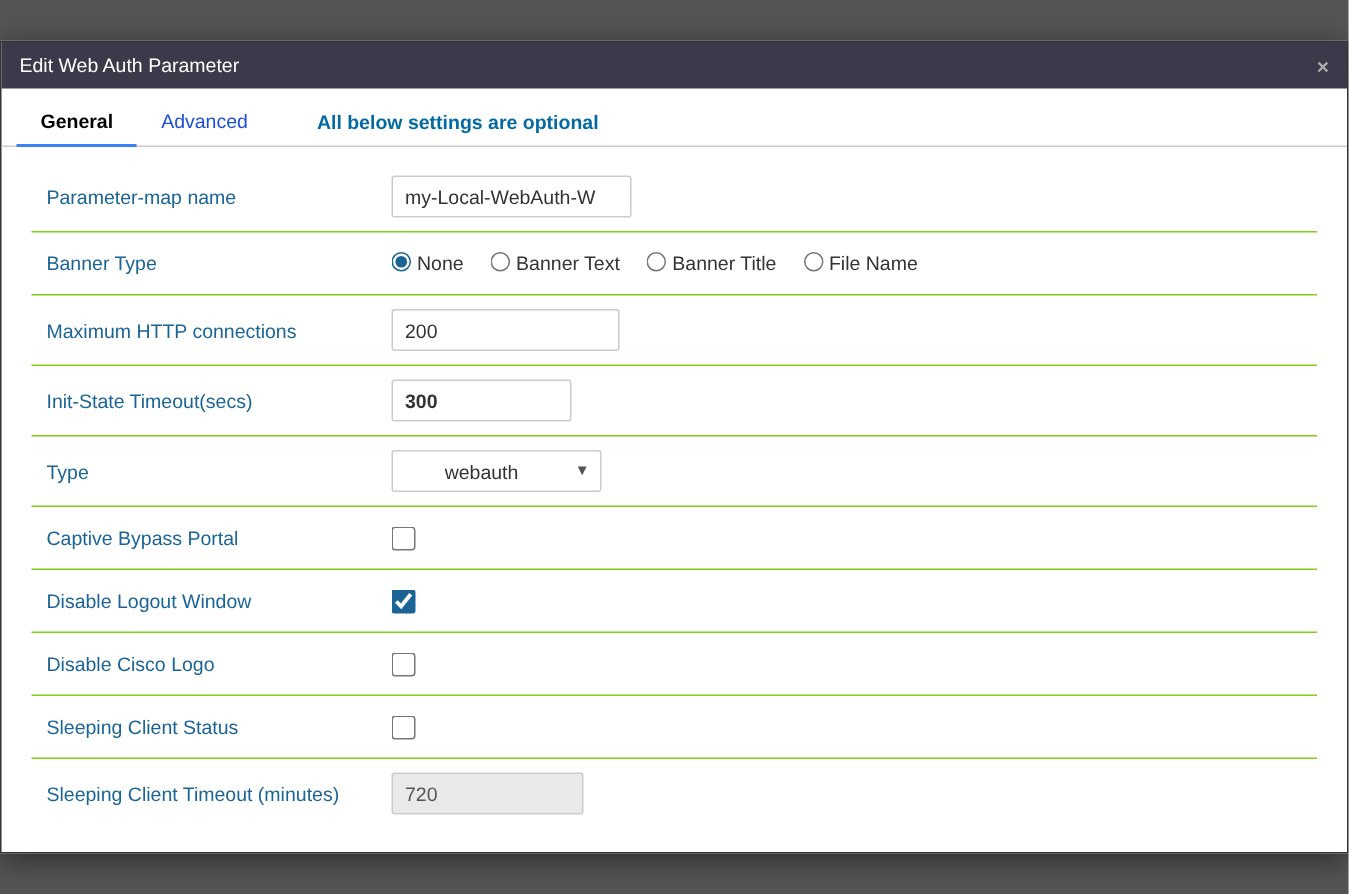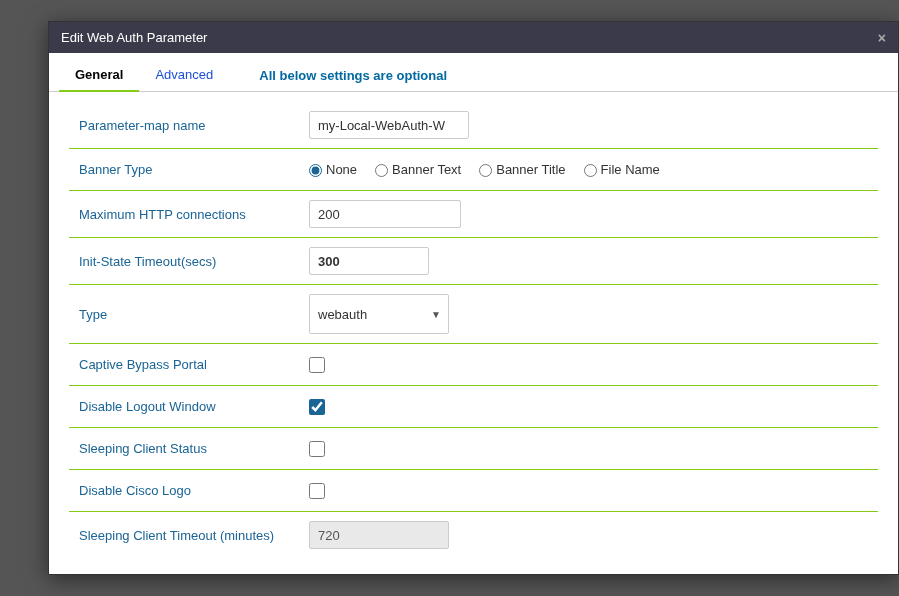--- a/index.html
+++ b/index.html
@@ -10,21 +10,20 @@
       display: flex;
       justify-content: center;
       align-items: center;
       min-height: 100vh;
     }
     .dialog {
       width: 899px;
       background: #fff;
       border: 1px solid #333;
       box-shadow: 0 4px 20px rgba(0,0,0,0.5);
-      margin-left: 48px;
     }
     .dialog-title {
       background: #3a3a4a;
       color: #fff;
       padding: 8px 12px;
       font-size: 13px;
       display: flex;
       justify-content: space-between;
       align-items: center;
     }
@@ -50,21 +49,21 @@
       padding: 8px 16px;
       cursor: pointer;
       font-size: 13px;
       color: #1d4ed8;
       border-bottom: 2px solid transparent;
       margin-bottom: -1px;
     }
     .tab.active {
       color: #000;
       font-weight: bold;
-      border-bottom: 2px solid #84cc16;
+      border-bottom: 2px solid #3b82f6;
     }
     .optional-notice {
       color: #0369a1;
       font-weight: bold;
       font-size: 13px;
       margin-left: 30px;
     }
     .form-area {
       padding: 10px 20px 16px 20px;
     }
@@ -100,46 +99,47 @@
       background: #e9e9e9;
       color: #555;
     }
     .radio-group {
       display: flex;
       align-items: center;
       gap: 18px;
     }
     .radio-label {
       display: flex;
-      align-items: flex-end;
+      align-items: flex-start;
       gap: 4px;
       cursor: pointer;
       font-size: 13px;
       color: #333;
     }
     .radio-label input[type="radio"] {
       cursor: pointer;
       accent-color: #1a6496;
     }
     .select-wrapper {
       position: relative;
       display: inline-block;
     }
     .select-control {
       border: 1px solid #ccc;
       border-radius: 2px;
       padding: 4px 28px 4px 8px;
       font-size: 13px;
-      height: 40px;
+      height: 28px;
       color: #333;
       background: #fff;
       appearance: none;
       -webkit-appearance: none;
       cursor: pointer;
       min-width: 140px;
+      text-align: center;
     }
     .select-arrow {
       position: absolute;
       right: 8px;
       top: 50%;
       transform: translateY(-50%);
       pointer-events: none;
       font-size: 10px;
       color: #555;
     }
@@ -230,35 +230,35 @@
 
 
       <div class="form-row">
         <div class="form-label">Disable Logout Window</div>
         <div class="form-control-area">
           <input type="checkbox" checked="" style="">
         </div>
       </div>
 
       <div class="form-row">
+        <div class="form-label">Disable Cisco Logo</div>
+        <div class="form-control-area">
+          <input type="checkbox" style="">
+        </div>
+      </div>
+
+      <div class="form-row">
         <div class="form-label">Sleeping Client Status</div>
         <div class="form-control-area">
           <input type="checkbox" style="">
         </div>
       </div>
 
       <div class="form-row">
-        <div class="form-label">Disable Cisco Logo</div>
-        <div class="form-control-area">
-          <input type="checkbox" style="">
-        </div>
-      </div>
-
-      <div class="form-row">
         <div class="form-label">Sleeping Client Timeout (minutes)</div>
         <div class="form-control-area">
-          <input type="text" class="text-input disabled-input" value="720" style="width: 140px;" readonly="">
+          <input type="text" class="text-input disabled-input" value="720" style="width: 128px;" readonly="">
         </div>
       </div>
 
     </div>
   </div>
 </div>
 
 </body></html>

